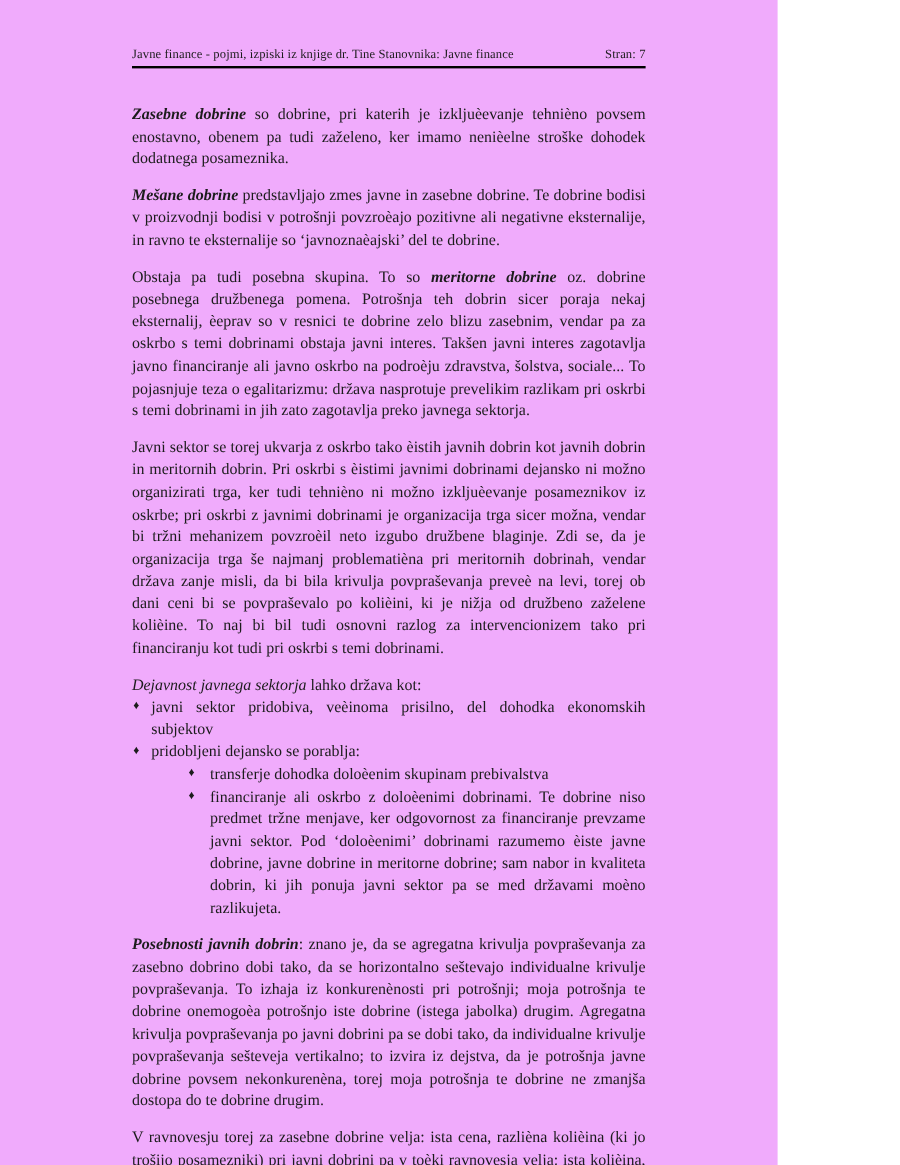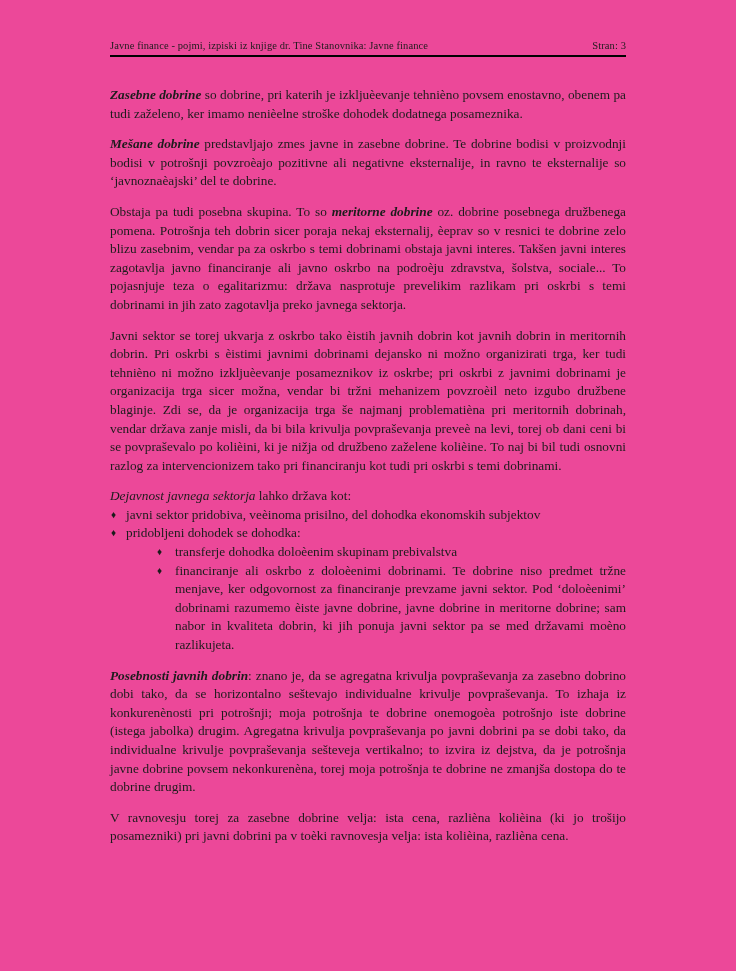--- a/index.html
+++ b/index.html
@@ -1,20 +1,20 @@
 <!DOCTYPE html>
 <html><head>
 <meta charset="utf-8">
 <style>
   html, body { margin: 0; padding: 0; background: #ffffff; }
   .page {
     position: relative;
-    width: 736px;
+    width: 648px;
     height: 971px;
-    background: #ec4899;
+    background: #f0abfc;
     font-family: "Liberation Serif", serif;
     color: #1c1c1c;
     overflow: hidden;
     text-decoration: underline;
   }
   .header {
     position: absolute;
     left: 110px;
     right: 110px;
     top: 40px;
@@ -51,28 +51,28 @@
   }
   .b1 > .bullet { left: 1px; }
   .b2 > .bullet { left: 47px; }
 </style>
 </head>
 <body>
 
 <div class="page">
   <div class="header">
     <span>Javne finance - pojmi, izpiski iz knjige dr. Tine Stanovnika: Javne finance</span>
-    <span>Stran: 3</span>
+    <span>Stran: 7</span>
   </div>
   <div class="content" id="doc-content">
       <div class="para first"><span class="bi">Zasebne dobrine</span><span> so dobrine, pri katerih je izkljuèevanje tehnièno povsem enostavno, obenem pa tudi zaželeno, ker imamo nenièelne stroške dohodek dodatnega posameznika.</span></div>
       <div class="para"><span class="bi">Mešane dobrine</span><span> predstavljajo zmes javne in zasebne dobrine. Te dobrine bodisi v proizvodnji bodisi v potrošnji povzroèajo pozitivne ali negativne eksternalije, in ravno te eksternalije so ‘javnoznaèajski’ del te dobrine.</span></div>
       <div class="para"><span>Obstaja pa tudi posebna skupina. To so </span><span class="bi">meritorne dobrine</span><span> oz. dobrine posebnega družbenega pomena. Potrošnja teh dobrin sicer poraja nekaj eksternalij, èeprav so v resnici te dobrine zelo blizu zasebnim, vendar pa za oskrbo s temi dobrinami obstaja javni interes. Takšen javni interes zagotavlja javno financiranje ali javno oskrbo na podroèju zdravstva, šolstva, sociale... To pojasnjuje teza o egalitarizmu: država nasprotuje prevelikim razlikam pri oskrbi s temi dobrinami in jih zato zagotavlja preko javnega sektorja.</span></div>
       <div class="para"><span>Javni sektor se torej ukvarja z oskrbo tako èistih javnih dobrin kot javnih dobrin in meritornih dobrin. Pri oskrbi s èistimi javnimi dobrinami dejansko ni možno organizirati trga, ker tudi tehnièno ni možno izkljuèevanje posameznikov iz oskrbe; pri oskrbi z javnimi dobrinami je organizacija trga sicer možna, vendar bi tržni mehanizem povzroèil neto izgubo družbene blaginje. Zdi se, da je organizacija trga še najmanj problematièna pri meritornih dobrinah, vendar država zanje misli, da bi bila krivulja povpraševanja preveè na levi, torej ob dani ceni bi se povpraševalo po kolièini, ki je nižja od družbeno zaželene kolièine. To naj bi bil tudi osnovni razlog za intervencionizem tako pri financiranju kot tudi pri oskrbi s temi dobrinami.</span></div>
       <div class="para"><span class="it">Dejavnost javnega sektorja</span><span> lahko država kot:</span></div>
       <div class="b1"><span class="bullet">♦</span><span>javni sektor pridobiva, veèinoma prisilno, del dohodka ekonomskih subjektov</span></div>
-      <div class="b1"><span class="bullet">♦</span><span>pridobljeni dohodek se dohodka:</span></div>
+      <div class="b1"><span class="bullet">♦</span><span>pridobljeni dejansko se porablja:</span></div>
       <div class="b2"><span class="bullet">♦</span><span>transferje dohodka doloèenim skupinam prebivalstva</span></div>
       <div class="b2"><span class="bullet">♦</span><span>financiranje ali oskrbo z doloèenimi dobrinami. Te dobrine niso predmet tržne menjave, ker odgovornost za financiranje prevzame javni sektor. Pod ‘doloèenimi’ dobrinami razumemo èiste javne dobrine, javne dobrine in meritorne dobrine; sam nabor in kvaliteta dobrin, ki jih ponuja javni sektor pa se med državami moèno razlikujeta.</span></div>
       <div class="para"><span class="bi">Posebnosti javnih dobrin</span><span>: znano je, da se agregatna krivulja povpraševanja za zasebno dobrino dobi tako, da se horizontalno seštevajo individualne krivulje povpraševanja. To izhaja iz konkurenènosti pri potrošnji; moja potrošnja te dobrine onemogoèa potrošnjo iste dobrine (istega jabolka) drugim. Agregatna krivulja povpraševanja po javni dobrini pa se dobi tako, da individualne krivulje povpraševanja sešteveja vertikalno; to izvira iz dejstva, da je potrošnja javne dobrine povsem nekonkurenèna, torej moja potrošnja te dobrine ne zmanjša dostopa do te dobrine drugim.</span></div>
       <div class="para"><span>V ravnovesju torej za zasebne dobrine velja: ista cena, razlièna kolièina (ki jo trošijo posamezniki) pri javni dobrini pa v toèki ravnovesja velja: ista kolièina, razlièna cena.</span></div>
     </div>
 </div>
 
 </body></html>

